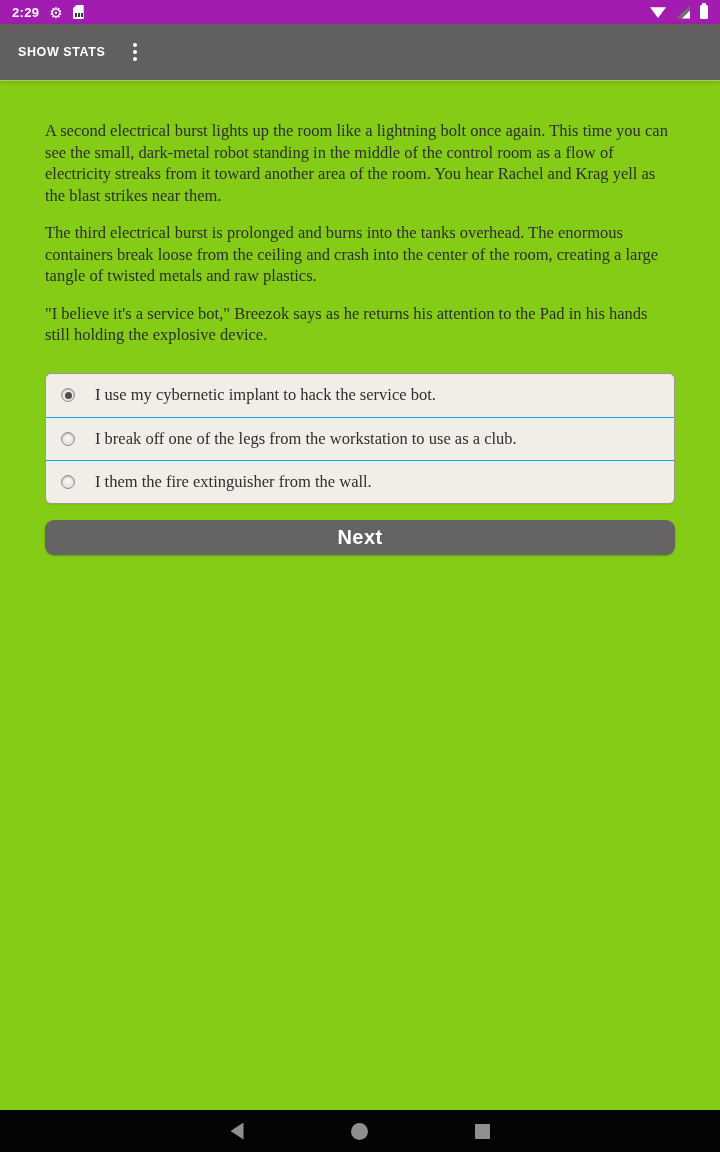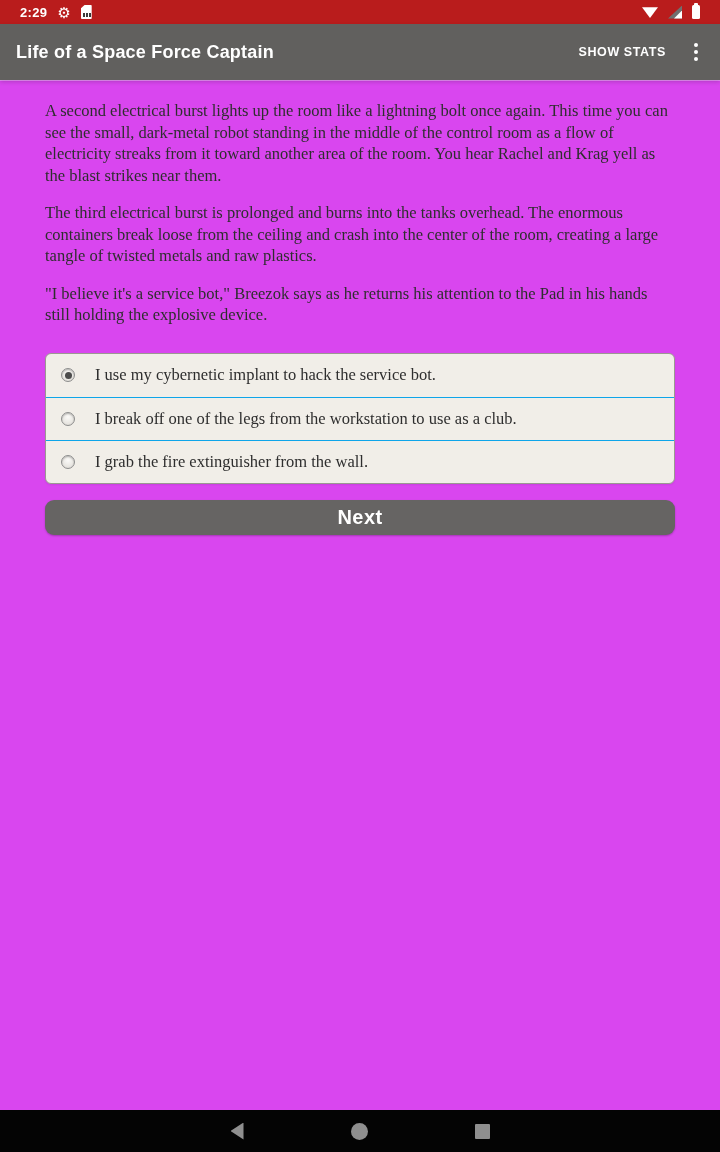--- a/index.html
+++ b/index.html
@@ -7,23 +7,23 @@
   body {
     display:flex; flex-direction:column;
     font-family:"Liberation Sans", sans-serif;
     background:#f6f3ee;
     overflow:hidden;
   }
 
   
   .status-bar {
     height:24px; flex:0 0 24px;
-    background:#b91c1c;
+    background:#a21caf;
     display:flex; align-items:center; justify-content:space-between;
-    padding:0 20px;
+    padding:0 12px;
     color:#fff;
   }
   .sb-left, .sb-right { display:flex; align-items:center; gap:10px; }
   .sb-time { font-size:13px; font-weight:bold; letter-spacing:0.3px; }
   .gear-glyph { font-size:15px; line-height:15px; color:#fff; }
   .sim-icon {
     position:relative; width:11px; height:14px; background:#fff;
     clip-path:polygon(35% 0, 100% 0, 100% 100%, 0 100%, 0 25%);
     border-radius:1px;
   }
@@ -69,21 +69,21 @@
     font-size:12.5px; font-weight:bold; letter-spacing:0.6px;
     padding:8px 2px;
   }
   .overflow-btn {
     background:none; border:none; cursor:pointer;
     display:flex; flex-direction:column; gap:3px; padding:6px 8px;
   }
   .overflow-btn i { width:4px; height:4px; border-radius:50%; background:#fff; }
 
   
-  .content { flex:1 1 auto; padding:20px 45px 0; background:#d946ef; overflow:hidden; }
+  .content { flex:1 1 auto; padding:40px 45px 0; background:#84cc16; overflow:hidden; }
   .story p {
     font-family:"Liberation Serif", serif;
     font-size:16.5px; line-height:21.5px; color:#2e2e2e;
     margin-bottom:16px;
     text-align:left;
   }
 
   .choices {
     margin-top:27px;
     border:1px solid #9b9892;
@@ -144,21 +144,20 @@
     <span class="sim-icon"></span>
   </div>
   <div class="sb-right">
     <span class="wifi-icon"></span>
     <span class="signal-icon"></span>
     <span class="battery-icon"></span>
   </div>
 </div>
 
 <div class="app-bar">
-  <div class="app-title">Life of a Space Force Captain</div>
   <div class="app-actions">
     <button class="show-stats-btn">SHOW STATS</button>
     <button class="overflow-btn">
         <i></i>
         <i></i>
         <i></i>
       </button>
   </div>
 </div>
 
@@ -173,21 +172,21 @@
     <div class="choice-row">
       <span class="radio selected"></span>
       <span class="choice-label">I use my cybernetic implant to hack the service bot.</span>
     </div>
     <div class="choice-row">
       <span class="radio"></span>
       <span class="choice-label">I break off one of the legs from the workstation to use as a club.</span>
     </div>
     <div class="choice-row">
       <span class="radio"></span>
-      <span class="choice-label">I grab the fire extinguisher from the wall.</span>
+      <span class="choice-label">I them the fire extinguisher from the wall.</span>
     </div>
   </div>
 
   <button class="next-btn">Next</button>
 </div>
 
 <div class="nav-bar">
   <button class="nav-btn">
       <span class="nav-back-shape"></span>
     </button>

